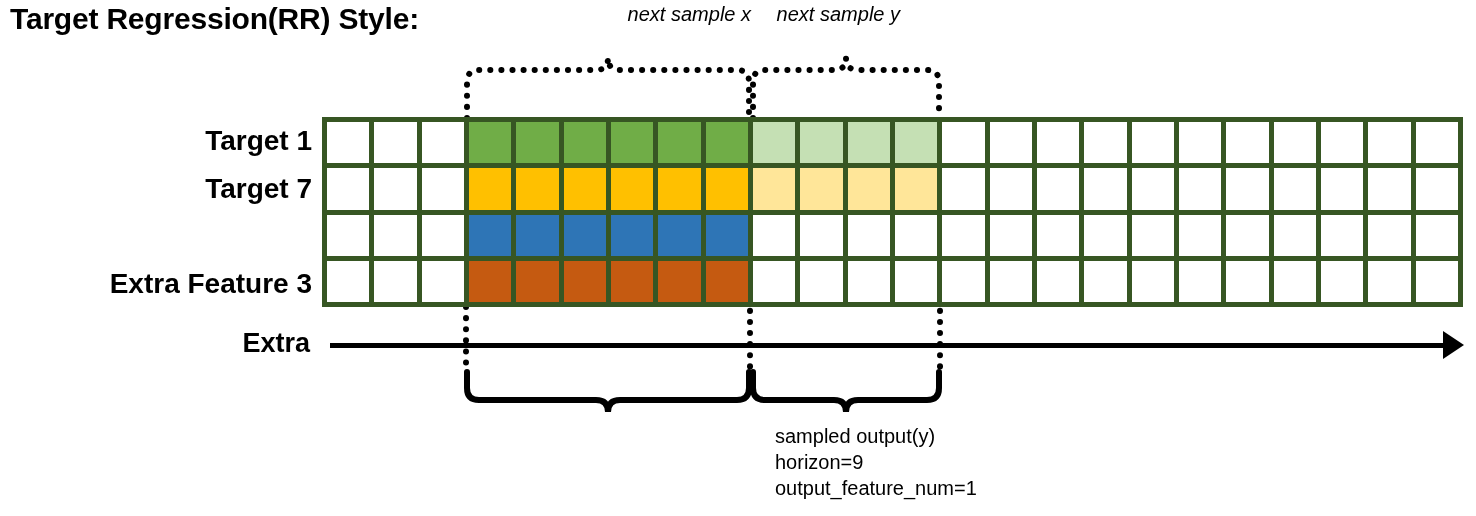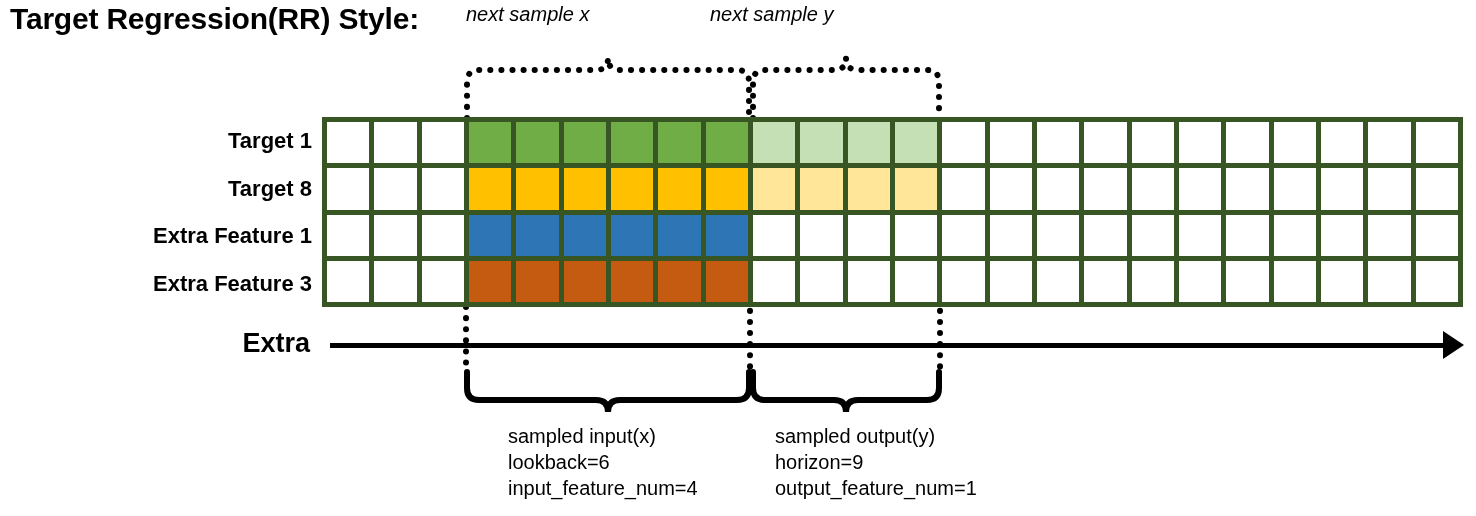--- a/index.html
+++ b/index.html
@@ -6,26 +6,26 @@
   body{width:1476px;height:516px;position:relative;overflow:hidden;
        font-family:"Liberation Sans","DejaVu Sans",sans-serif;color:#000;}
   #stage{position:absolute;left:0;top:0;width:1476px;height:516px;}
 
   
   #title{position:absolute;left:10px;top:2px;font-size:30px;font-weight:700;
          letter-spacing:-0.2px;white-space:nowrap;}
 
   
   .top-label{position:absolute;font-size:20px;font-style:italic;font-weight:500;
-             white-space:nowrap;text-align:left;}
+             white-space:nowrap;text-align:right;}
   #lbl-next-x{left:466px;top:3px;width:285px;}
   #lbl-next-y{left:710px;top:3px;width:190px;}
   #rowlabels{position:absolute;left:0px;top:117px;width:312px;height:190px;}
   #rowlabels .rl{position:absolute;right:0;width:100%;text-align:right;
-                 font-size:22px;font-weight:700;line-height:47.5px;height:47.5px;}
+                 font-size:28px;font-weight:700;line-height:47.5px;height:47.5px;}
 
   
   #grid{position:absolute;left:322px;top:117px;width:1141px;height:190px;
         background:#375623;display:grid;
         grid-template-columns:repeat(24,1fr);grid-template-rows:repeat(4,1fr);
         gap:5px;padding:5px;box-sizing:border-box;}
   #grid .cell{background:#ffffff;}
 
   
   #time-label{position:absolute;left:150px;top:328px;width:160px;
@@ -67,22 +67,21 @@
 
     <path d="M467,372 L467,388 Q467,400 479,400 L596,400 Q608,400 608,412
              Q608,400 620,400 L737,400 Q749,400 749,388 L749,372" fill="none" stroke="#000" stroke-width="6" stroke-linecap="round"></path>
 
     <path d="M753,372 L753,388 Q753,400 765,400 L834,400 Q846,400 846,412
              Q846,400 858,400 L927,400 Q939,400 939,388 L939,372" fill="none" stroke="#000" stroke-width="6" stroke-linecap="round"></path>
   </svg>
 
   <div id="rowlabels">
       <div class="rl" style="top: 0px;">Target 1</div>
-      <div class="rl" style="top: 47.5px;">Target 8</div>
-      <div class="rl" style="top: 95px;">Extra Feature 1</div>
+      <div class="rl" style="top: 47.5px;">Target 7</div>
       <div class="rl" style="top: 142.5px;">Extra Feature 3</div>
     </div>
 
   <div id="grid">
       <div class="cell" style="background: rgb(255, 255, 255);"></div>
       <div class="cell" style="background: rgb(255, 255, 255);"></div>
       <div class="cell" style="background: rgb(255, 255, 255);"></div>
       <div class="cell" style="background: rgb(112, 173, 71);"></div>
       <div class="cell" style="background: rgb(112, 173, 71);"></div>
       <div class="cell" style="background: rgb(112, 173, 71);"></div>
@@ -175,24 +174,19 @@
       <div class="cell" style="background: rgb(255, 255, 255);"></div>
       <div class="cell" style="background: rgb(255, 255, 255);"></div>
       <div class="cell" style="background: rgb(255, 255, 255);"></div>
       <div class="cell" style="background: rgb(255, 255, 255);"></div>
     </div>
 
   <div id="time-label">Extra</div>
   <div id="time-line"></div>
   <div id="time-arrow"></div>
 
-  <div class="caption" id="cap-x">
-    <div>sampled input(x)</div>
-    <div>lookback=6</div>
-    <div>input_feature_num=4</div>
-  </div>
   <div class="caption" id="cap-y">
     <div>sampled output(y)</div>
     <div>horizon=9</div>
     <div>output_feature_num=1</div>
   </div>
 
 </div>
 
 </body></html>

